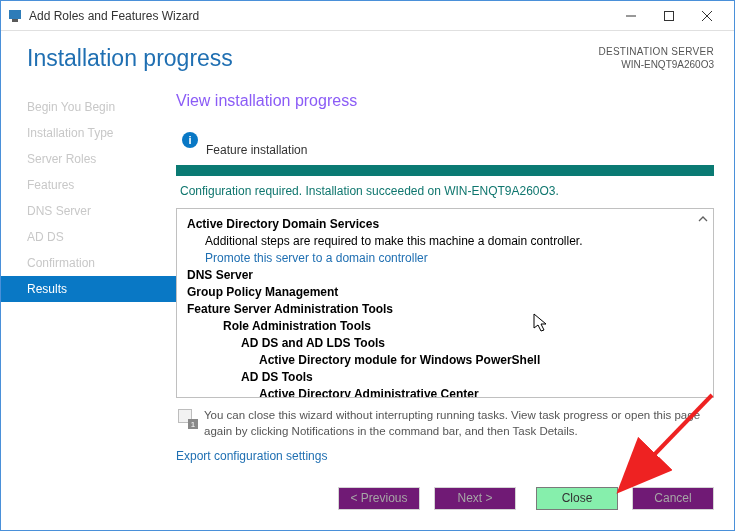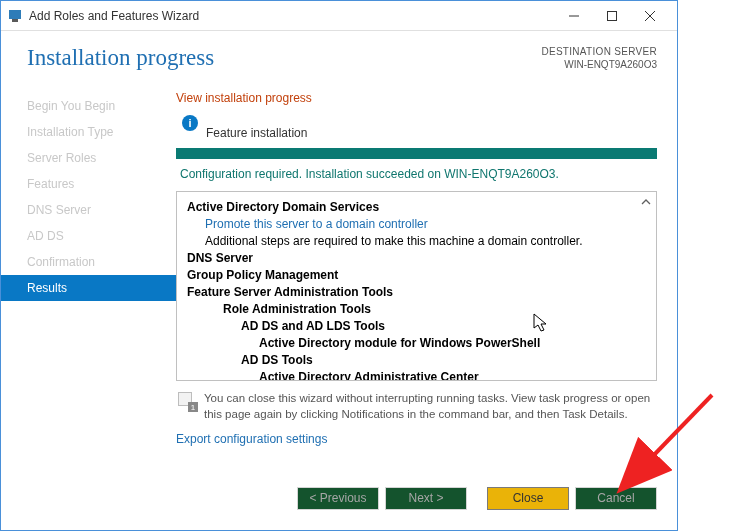--- a/index.html
+++ b/index.html
@@ -1,31 +1,31 @@
 <!DOCTYPE html>
 <html><head>
 <meta charset="utf-8">
 <style>
   * { box-sizing: border-box; margin: 0; padding: 0; }
   body { font-family: "Segoe UI", Tahoma, sans-serif; font-size: 12px; background: #fff; width: 735px; height: 531px; overflow: hidden; position: relative; }
-  .window { width: 678px; height: 531px; border: 1px solid #4a90d9; background: #fff; display: flex; flex-direction: column; }
+  .window { width: 735px; height: 531px; border: 1px solid #4a90d9; background: #fff; display: flex; flex-direction: column; }
   .titlebar { height: 30px; display: flex; align-items: center; padding: 0 8px 0 6px; border-bottom: 1px solid #e0e0e0; }
   .titlebar .icon { width: 16px; height: 16px; margin-right: 6px; display:flex;align-items:center;justify-content:center;}
   .titlebar .title { flex: 1; font-size: 12px; color: #333; }
   .titlebar .winbtn { width: 38px; height: 28px; display: flex; align-items: center; justify-content: center; color:#333; }
   .header-row { display: flex; padding: 14px 20px 8px 26px; align-items: flex-start; }
-  .header-row .page-title { color: #1f6fb2; font-size: 23px; font-weight: 300; flex: 1; font-family: Liberation Serif, serif; }
+  .header-row .page-title { color: #1f6fb2; font-size: 23px; font-weight: 300; flex: 1; }
   .dest { text-align: right; font-size: 10px; color: #555; line-height: 1.3; }
   .dest .lbl { letter-spacing: 0.3px; }
   .body-row { flex: 1; display: flex; padding: 12px 20px 0 0; min-height: 0; }
   .sidebar { width: 175px; padding-top: 2px; }
   .sidebar .step { padding: 6px 0 6px 26px; color: #c8c8c8; font-size: 12px; }
   .sidebar .step.active { background: #0978c5; color: #fff; }
   .main { flex: 1; display: flex; flex-direction: column; min-width: 0; }
-  .main .section-head { font-size: 12px; color: #c2410c; }
+  .main .section-head { font-size: 16px; color: #8b5cf6; margin-bottom: 12px; }
   .feature-row { display: flex; align-items: center; gap: 8px; margin-bottom: 4px; padding-left: 6px;}
   .info-icon { width: 16px; height: 16px; border-radius: 50%; background: #0978c5; color: #fff; display:flex;align-items:center;justify-content:center;font-weight:bold;font-size:11px; }
   .feature-label { font-size: 12px; color: #333; margin-top: 21px; }
   .progress { height: 11px; background: #0a7a73; margin: 4px 0 8px 0; }
   .status-text { color: #0f766e; font-size: 12px; padding-left: 4px; margin-bottom: 10px; }
   .results-box { border: 1px solid #c0c0c0; padding: 6px 4px 4px 10px; position: relative; max-height: 190px; overflow: hidden; font-size: 12px; }
   .results-box .scroll-hint { position: absolute; top: 2px; right: 2px; width: 16px; height: 16px; display:flex;align-items:center;justify-content:center;color:#606060;}
   .r-l0 { font-weight: bold; padding: 1.5px 0; }
   .r-l1 { padding: 1.5px 0 1.5px 18px; }
   .r-l2 { padding: 1.5px 0 1.5px 36px; font-weight:bold;}
@@ -33,22 +33,22 @@
   .r-l4 { padding: 1.5px 0 1.5px 72px; font-weight:bold;}
   .link { color: #1f6fb2; cursor: pointer; }
   .note-row { display: flex; gap: 8px; padding: 10px 2px 6px 2px; align-items:flex-start;}
   .note-icon { width: 18px; height: 18px; position:relative;flex-shrink:0;margin-top:1px; }
   .note-icon .flag { width:14px;height:14px;border:1px solid #bdbdbd;background:#f2f2f2;}
   .note-icon .badge { position:absolute;bottom:-2px;right:-2px;width:10px;height:10px;background:#888;color:#fff;font-size:8px;display:flex;align-items:center;justify-content:center;}
   .note-text { font-size: 11.5px; color: #555; line-height: 1.35; }
   .export-link { color:#1f6fb2; font-size:12px; padding: 4px 0 0 0; display:inline-block; cursor:pointer;}
   .footer { height: 50px; border-top: 0px solid #e5e5e5; display:flex; justify-content:flex-end; align-items:center; gap:6px; padding: 0 20px 14px 0;}
   .btn { width: 82px; height: 23px; border: 1px solid #adadad; background: #e9e9e9; font-size: 12px; color: #333; display:flex;align-items:center;justify-content:center; }
-  .btn.disabled { color: #a6a6a6; border-color:#d4d4d4; background:#14532d; }
-  .btn.primary { border: 1px solid #7a7a7a; background: #eab308; }
+  .btn.disabled { color: #a6a6a6; border-color:#d4d4d4; background:#701a75;margin-left:8px; }
+  .btn.primary { border: 1px solid #7a7a7a; background: #86efac; }
   .gap { width: 8px; }
   .cursor { position:absolute; left: 533px; top: 313px; pointer-events:none; }
   .arrow-overlay { position:absolute; pointer-events:none; left:0; top:0; }
 </style>
 </head>
 <body>
 
 <div class="window">
 
   <div class="titlebar">
@@ -107,22 +107,22 @@
       <div class="progress"></div>
       <div class="status-text">Configuration required. Installation succeeded on WIN-ENQT9A260O3.</div>
 
       <div class="results-box">
         <div class="scroll-hint">
           <svg width="10" height="10">
               <polyline points="1,7 5,3 9,7" fill="none" stroke="#606060" stroke-width="1.3"></polyline>
             </svg>
         </div>
         <div class="r-l0">Active Directory Domain Services</div>
+        <div class="r-l1">Additional steps are required to make this machine a domain controller.</div>
         <div class="r-l1"><span class="link">Promote this server to a domain controller</span></div>
-        <div class="r-l1">Additional steps are required to make this machine a domain controller.</div>
         <div class="r-l0">DNS Server</div>
         <div class="r-l0">Group Policy Management</div>
         <div class="r-l0">Feature Server Administration Tools</div>
         <div class="r-l2">Role Administration Tools</div>
         <div class="r-l3">AD DS and AD LDS Tools</div>
         <div class="r-l4">Active Directory module for Windows PowerShell</div>
         <div class="r-l3">AD DS Tools</div>
         <div class="r-l4">Active Directory Administrative Center</div>
       </div>
 

